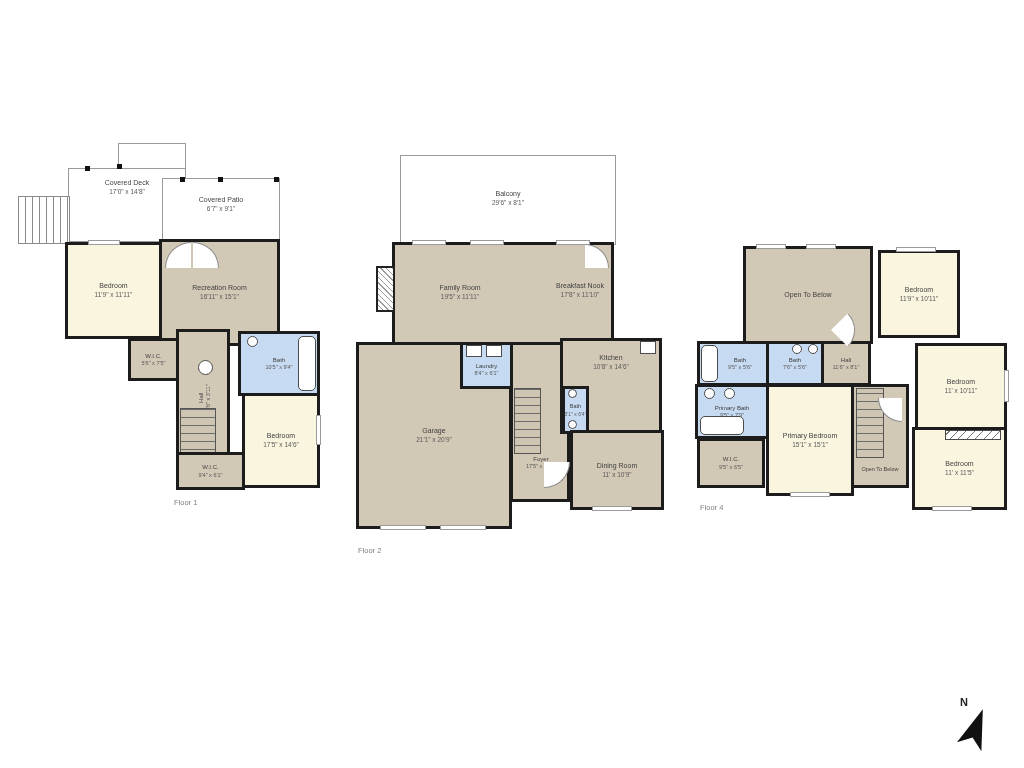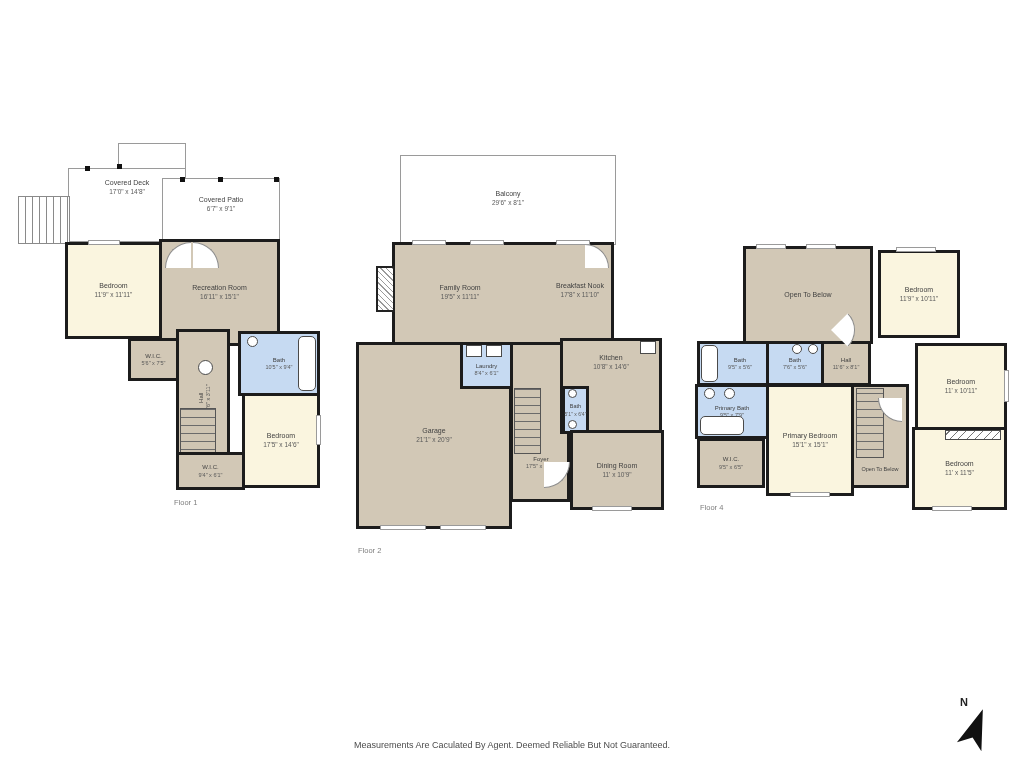--- a/index.html
+++ b/index.html
@@ -251,21 +251,20 @@
     <div class="win" style="left:896px; top:247px; width:40px; height:5px;"></div>
     <div class="win" style="left:1004px; top:370px; width:5px; height:32px;"></div>
     <div class="win" style="left:790px; top:492px; width:40px; height:5px;"></div>
     <div class="win" style="left:932px; top:506px; width:40px; height:5px;"></div>
     <div class="arc" style="left:836px; top:318px; width:24px; height:24px; transform:rotate(135deg);"></div>
     <div class="arc" style="left:878px; top:398px; width:24px; height:24px; transform:rotate(-90deg);"></div>
 
     <div class="floor-caption" style="left:700px; top:503px;">Floor 4</div>
   </div>
 
-  <div id="disclaimer">Measurements Are Caculated By Agent. Deemed Reliable But Not Guaranteed.</div>
 
   <div id="compass">
     <span class="n">N</span>
     <svg width="60" height="64">
       <polygon points="30,12 43,52 30,42 17,52" fill="#111" transform="rotate(20 30 32)"></polygon>
     </svg>
   </div>
 
 </div>
 

